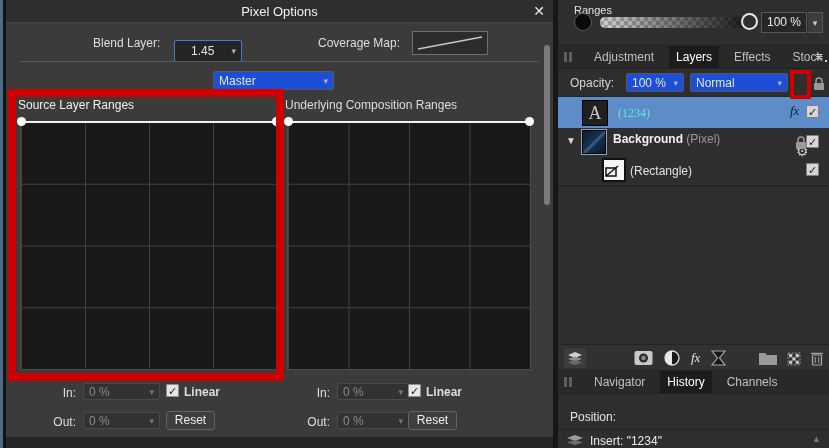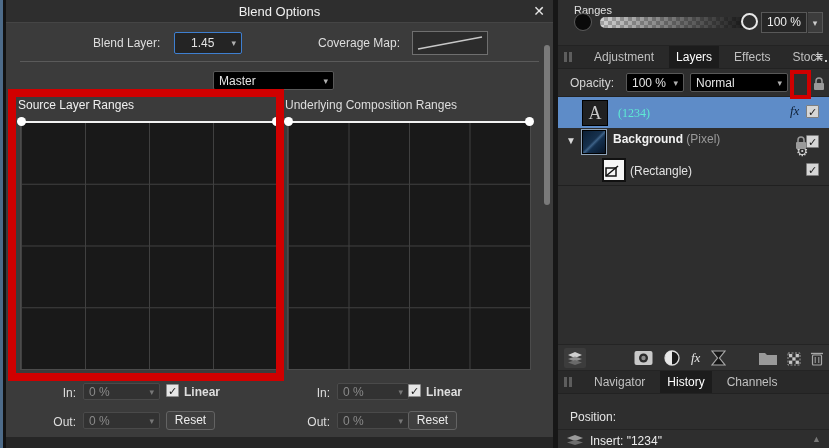--- a/index.html
+++ b/index.html
@@ -14,21 +14,21 @@
 
   
   .dialog { position:absolute; left:6px; top:0; width:547px; height:437px; background:#3b3b3b; }
   .titlebar { position:absolute; left:0; top:0; width:100%; height:23px; background:#2e2e2e;
     border-bottom:1px solid #454545; }
   .title { position:absolute; left:0; right:0; top:4px; text-align:center; color:#f0f0f0; font-size:13px; }
   .close-x { position:absolute; right:8px; top:3px; color:#e8e8e8; font-size:14px; cursor:default; }
 
   .lbl { position:absolute; color:#dedede; font-size:12px; white-space:nowrap; }
 
-  .combo { position:absolute; display:flex; align-items:center; background:#000000;
+  .combo { position:absolute; display:flex; align-items:center; background:#1d4ed8;
     border:1px solid #585858; border-radius:2px; color:#e4e4e4; font-size:12px; padding:0 5px; }
   .combo .arr { margin-left:auto; font-size:9px; color:#b0b0b0; padding-left:4px; }
   .combo.focus { border-color:#3e7fd0; background:#242424; }
   .combo.disabled { color:#8a8a8a; border-color:#4a4a4a; background:#323232; }
   .combo.disabled .arr { color:#777; }
 
   .coverage { position:absolute; left:406px; top:31px; width:76px; height:24px;
     border:1px solid #6f6f6f; background:#2c2c2c; }
   .hr { position:absolute; left:14px; right:14px; top:61px; height:1px; background:#5a5a5a; }
 
@@ -124,26 +124,26 @@
 </head>
 <body>
 
 <div class="root">
   <div class="strip-blue"></div>
   <div class="strip-dark"></div>
   <div class="gap"></div>
 
   <div class="dialog">
     <div class="titlebar">
-      <div class="title">Blend Options</div>
+      <div class="title">Pixel Options</div>
       <div class="close-x">✕</div>
     </div>
 
     <div class="lbl" style="left:87px; top:36px;">Blend Layer:</div>
-    <div class="combo focus" style="left:168px; top:32px; width:68px; height:22px;padding-left:16px;">
+    <div class="combo focus" style="left:168px; top:40px; width:68px; height:22px;padding-left:16px;">
       <span>1.45</span>
       <span class="arr">▾</span>
     </div>
 
     <div class="lbl" style="left:312px; top:36px;">Coverage Map:</div>
     <div class="coverage">
       <svg width="74" height="22">
         <line x1="5" y1="17" x2="69" y2="5" stroke="#c8c8c8" stroke-width="1.4"></line>
       </svg>
     </div>

